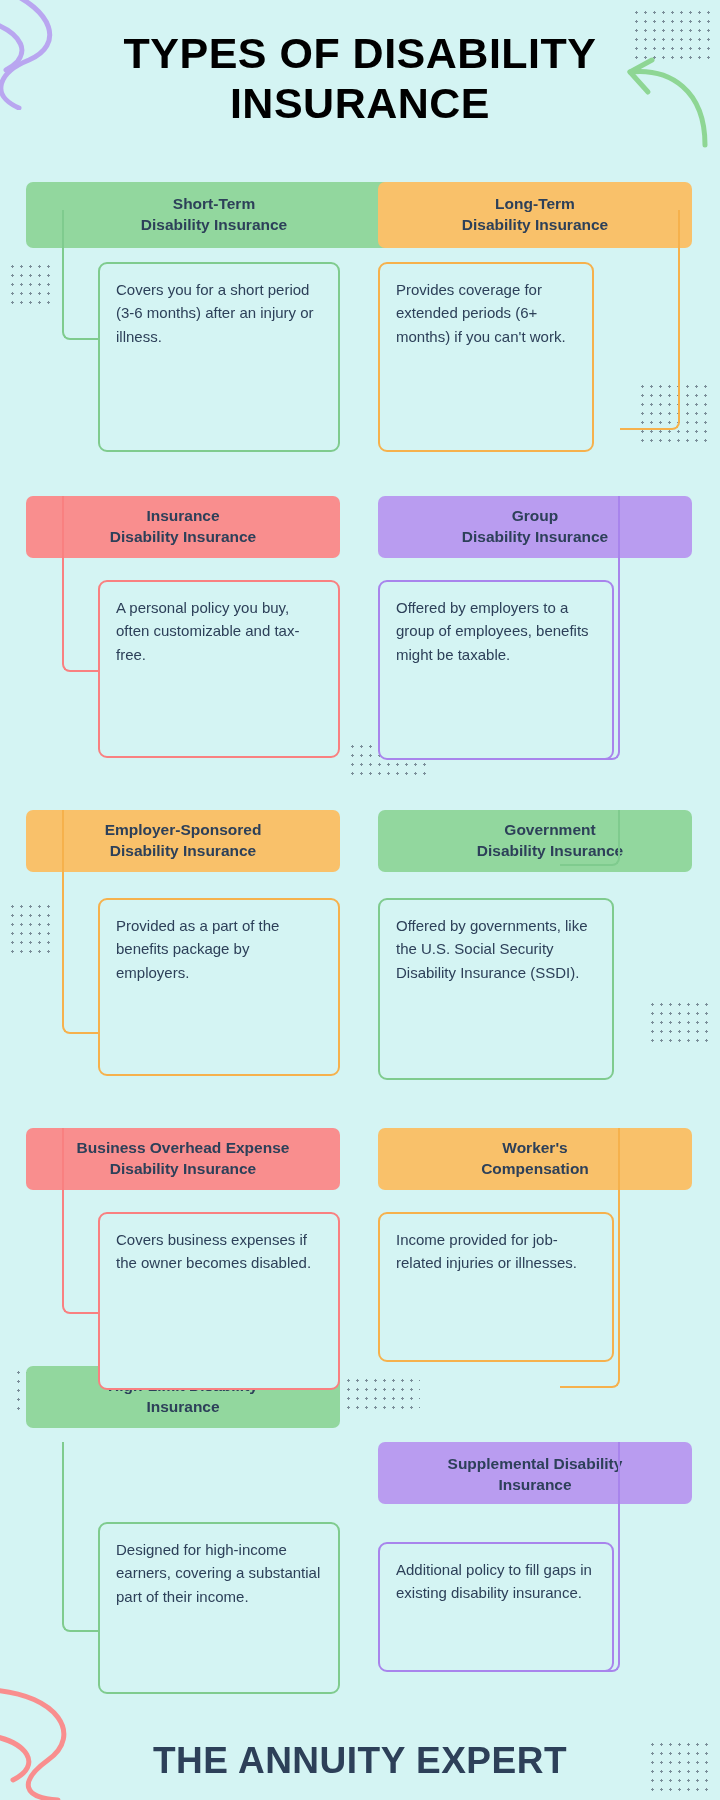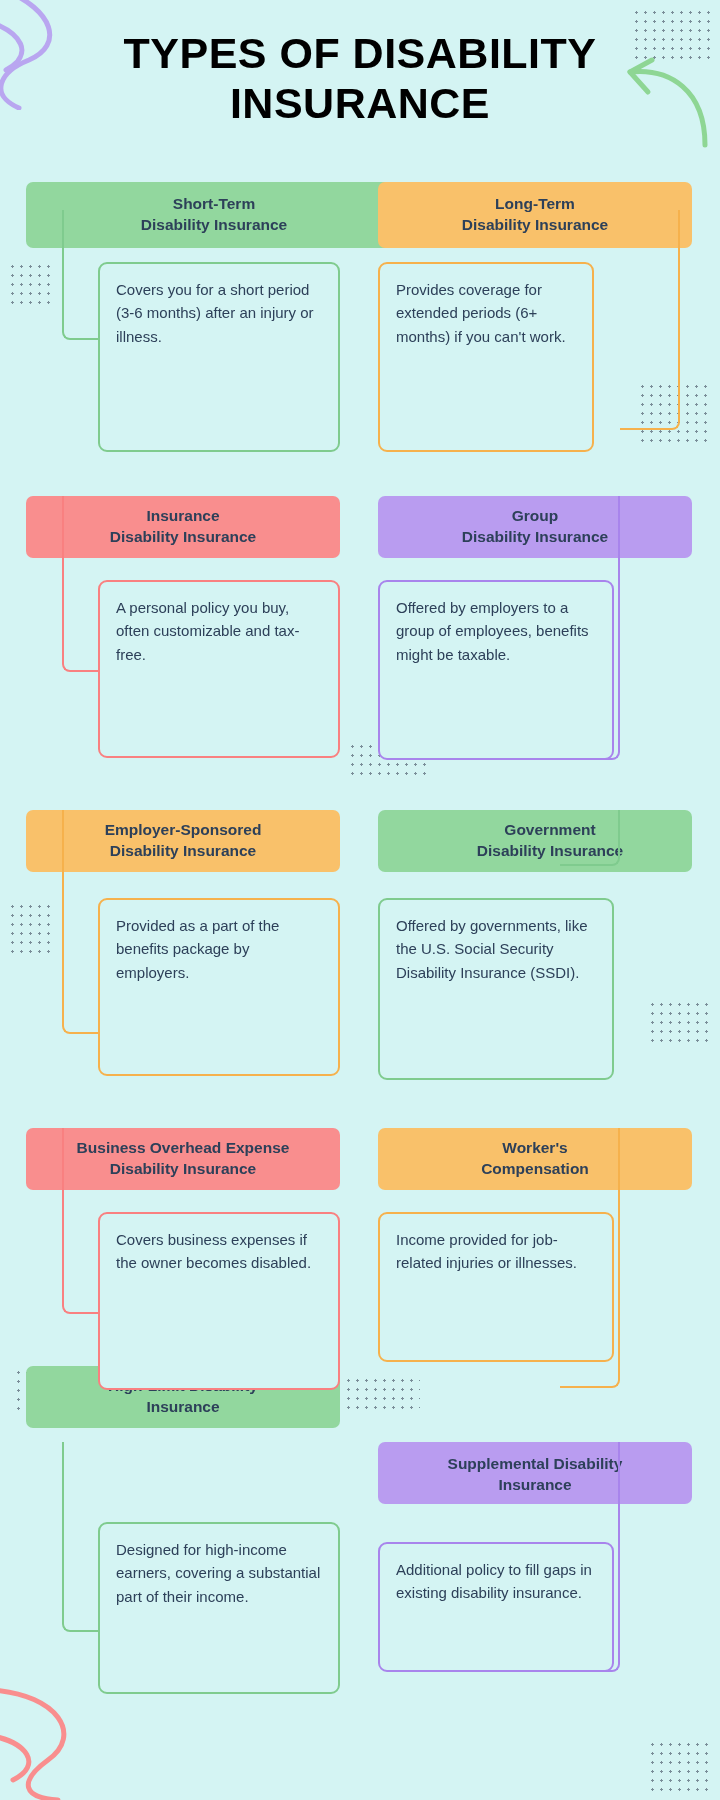--- a/index.html
+++ b/index.html
@@ -238,14 +238,15 @@
     <div class="connector conn-right" style="left:560px;top:1442px;width:60px;height:230px;border-color:#a884ec;"></div>
     <div class="card-header" style="left:378px;top:1442px;width:314px;height:62px;background:#b99cf0;align-items:flex-end;">
       <div>
         <div>Supplemental Disability</div>
         <div>Insurance</div>
       </div>
     </div>
     <div class="card-body" style="left:378px;top:1542px;width:236px;height:130px;border-color:#a884ec;">Additional policy to fill gaps in existing disability insurance.</div>
   </div>
 
+  <div class="footer">THE ANNUITY EXPERT</div>
 
 </div>
 
 </body></html>

